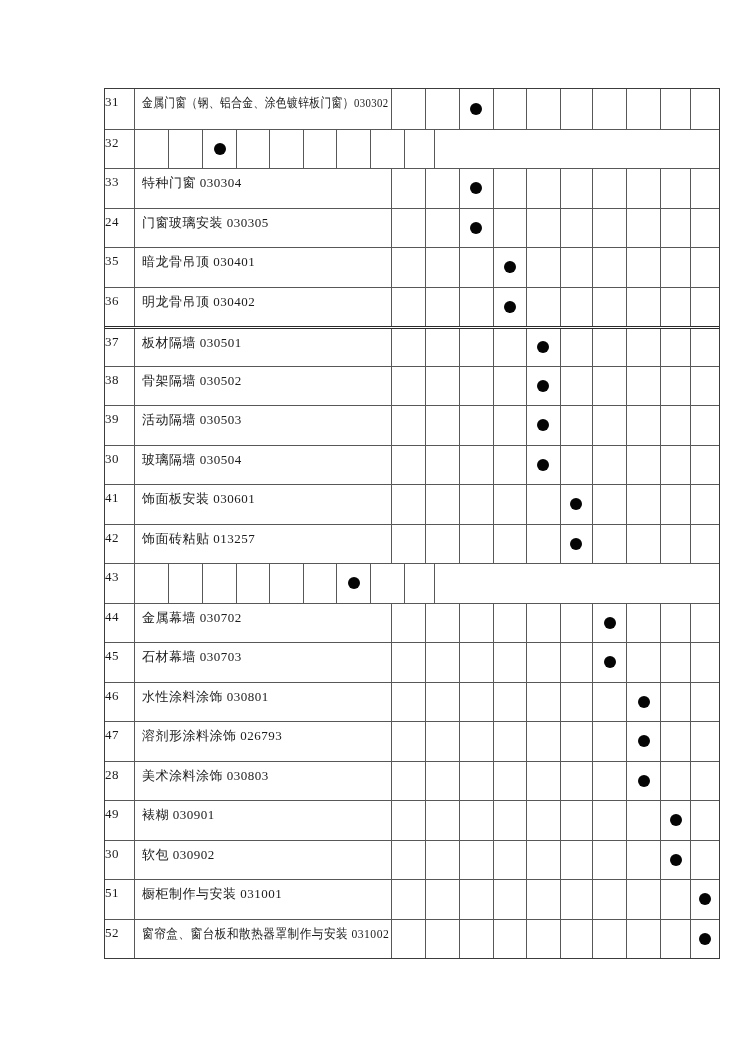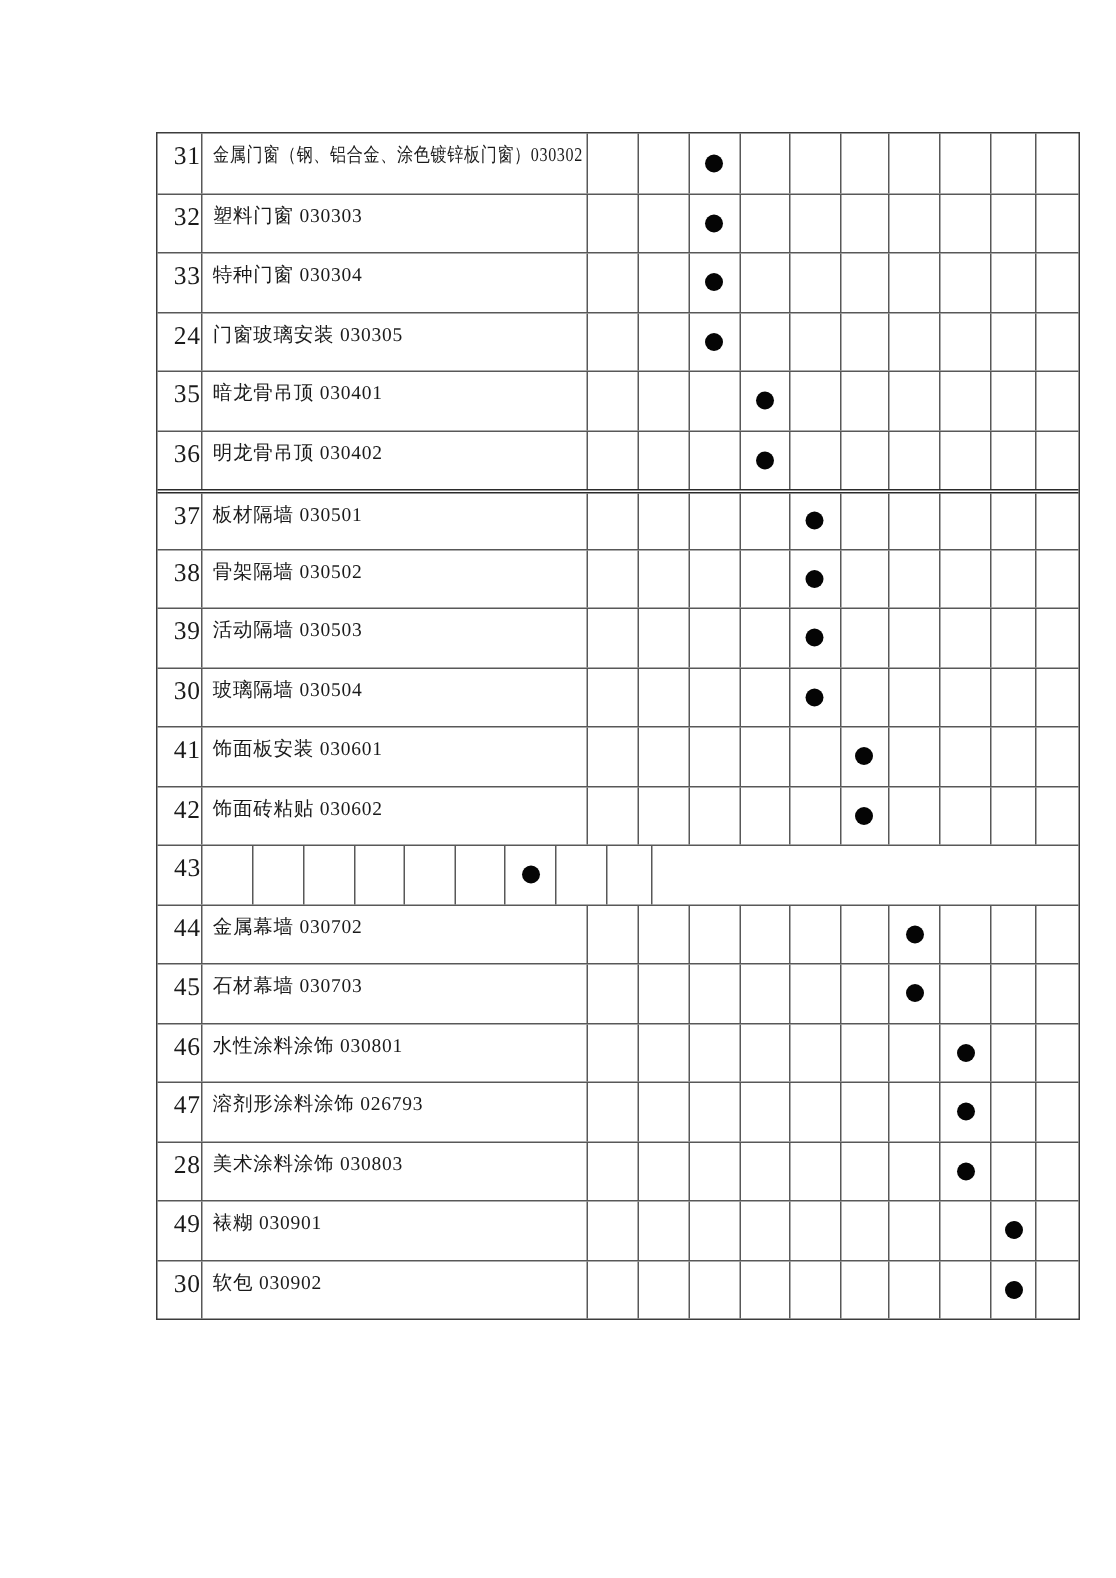--- a/index.html
+++ b/index.html
@@ -44,22 +44,22 @@
   .cell {
     box-sizing: border-box;
     border-left: 1px solid #585858;
     overflow: hidden;
   }
   .cell:first-child {
     border-left: none;
   }
   .c-num {
     width: 29px;
-    font-size: 17px;
-    text-align: right;
+    font-size: 13px;
+    text-align: left;
     padding-top: 5px;
     letter-spacing: 0.5px;
   }
   .c-desc {
     width: 258px;
     font-size: 13px;
     padding: 5px 0 0 7px;
     white-space: nowrap;
     letter-spacing: 0.5px;
   }
@@ -97,23 +97,20 @@
         <div class="cell c-dot" style="width: 33px;"></div>
         <div class="cell c-dot" style="width: 34px;"></div>
         <div class="cell c-dot" style="width: 33px;"></div>
         <div class="cell c-dot" style="width: 34px;"></div>
         <div class="cell c-dot" style="width: 34px;"></div>
         <div class="cell c-dot" style="width: 30px;"></div>
         <div class="cell c-dot" style="width: 29px;"></div>
       </div>
       <div class="t-row">
     <div class="cell c-num">32</div>
-    <div class="cell c-desc">
-      <span class="desc-text">塑料门窗 030303</span>
-    </div>
   <div class="cell c-dot" style="width: 34px;"></div>
         <div class="cell c-dot" style="width: 34px;"></div>
         <div class="cell c-dot" style="width: 34px;">
           <span class="dot" style="background: rgb(5, 5, 5);"></span>
         </div>
         <div class="cell c-dot" style="width: 33px;"></div>
         <div class="cell c-dot" style="width: 34px;"></div>
         <div class="cell c-dot" style="width: 33px;"></div>
         <div class="cell c-dot" style="width: 34px;"></div>
         <div class="cell c-dot" style="width: 34px;"></div>
@@ -278,21 +275,21 @@
           <span class="dot" style="background: rgb(5, 5, 5);"></span>
         </div>
         <div class="cell c-dot" style="width: 34px;"></div>
         <div class="cell c-dot" style="width: 34px;"></div>
         <div class="cell c-dot" style="width: 30px;"></div>
         <div class="cell c-dot" style="width: 29px;"></div>
       </div>
       <div class="t-row">
     <div class="cell c-num">42</div>
     <div class="cell c-desc">
-      <span class="desc-text">饰面砖粘贴 030602</span>
+      <span class="desc-text">饰面砖粘贴 013257</span>
     </div>
   <div class="cell c-dot" style="width: 34px;"></div>
         <div class="cell c-dot" style="width: 34px;"></div>
         <div class="cell c-dot" style="width: 34px;"></div>
         <div class="cell c-dot" style="width: 33px;"></div>
         <div class="cell c-dot" style="width: 34px;"></div>
         <div class="cell c-dot" style="width: 33px;">
           <span class="dot" style="background: rgb(5, 5, 5);"></span>
         </div>
         <div class="cell c-dot" style="width: 34px;"></div>
@@ -433,15 +430,51 @@
         <div class="cell c-dot" style="width: 34px;"></div>
         <div class="cell c-dot" style="width: 33px;"></div>
         <div class="cell c-dot" style="width: 34px;"></div>
         <div class="cell c-dot" style="width: 33px;"></div>
         <div class="cell c-dot" style="width: 34px;"></div>
         <div class="cell c-dot" style="width: 34px;"></div>
         <div class="cell c-dot" style="width: 30px;">
           <span class="dot" style="background: rgb(5, 5, 5);"></span>
         </div>
         <div class="cell c-dot" style="width: 29px;"></div>
+      </div>
+      <div class="t-row">
+    <div class="cell c-num">51</div>
+    <div class="cell c-desc">
+      <span class="desc-text">橱柜制作与安装 031001</span>
+    </div>
+  <div class="cell c-dot" style="width: 34px;"></div>
+        <div class="cell c-dot" style="width: 34px;"></div>
+        <div class="cell c-dot" style="width: 34px;"></div>
+        <div class="cell c-dot" style="width: 33px;"></div>
+        <div class="cell c-dot" style="width: 34px;"></div>
+        <div class="cell c-dot" style="width: 33px;"></div>
+        <div class="cell c-dot" style="width: 34px;"></div>
+        <div class="cell c-dot" style="width: 34px;"></div>
+        <div class="cell c-dot" style="width: 30px;"></div>
+        <div class="cell c-dot" style="width: 29px;">
+          <span class="dot" style="background: rgb(5, 5, 5);"></span>
+        </div>
+      </div>
+      <div class="t-row">
+    <div class="cell c-num">52</div>
+    <div class="cell c-desc">
+      <span class="desc-text" style="transform: scaleX(0.898182); transform-origin: left center;">窗帘盒、窗台板和散热器罩制作与安装 031002</span>
+    </div>
+  <div class="cell c-dot" style="width: 34px;"></div>
+        <div class="cell c-dot" style="width: 34px;"></div>
+        <div class="cell c-dot" style="width: 34px;"></div>
+        <div class="cell c-dot" style="width: 33px;"></div>
+        <div class="cell c-dot" style="width: 34px;"></div>
+        <div class="cell c-dot" style="width: 33px;"></div>
+        <div class="cell c-dot" style="width: 34px;"></div>
+        <div class="cell c-dot" style="width: 34px;"></div>
+        <div class="cell c-dot" style="width: 30px;"></div>
+        <div class="cell c-dot" style="width: 29px;">
+          <span class="dot" style="background: rgb(5, 5, 5);"></span>
+        </div>
       </div>
     </div>
 </div>
 
 </body></html>

